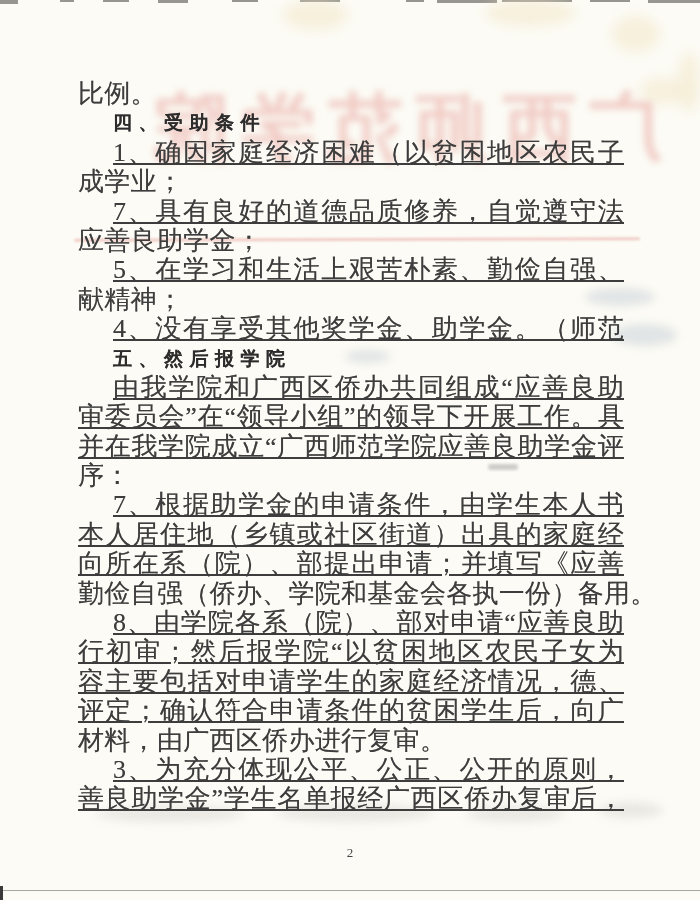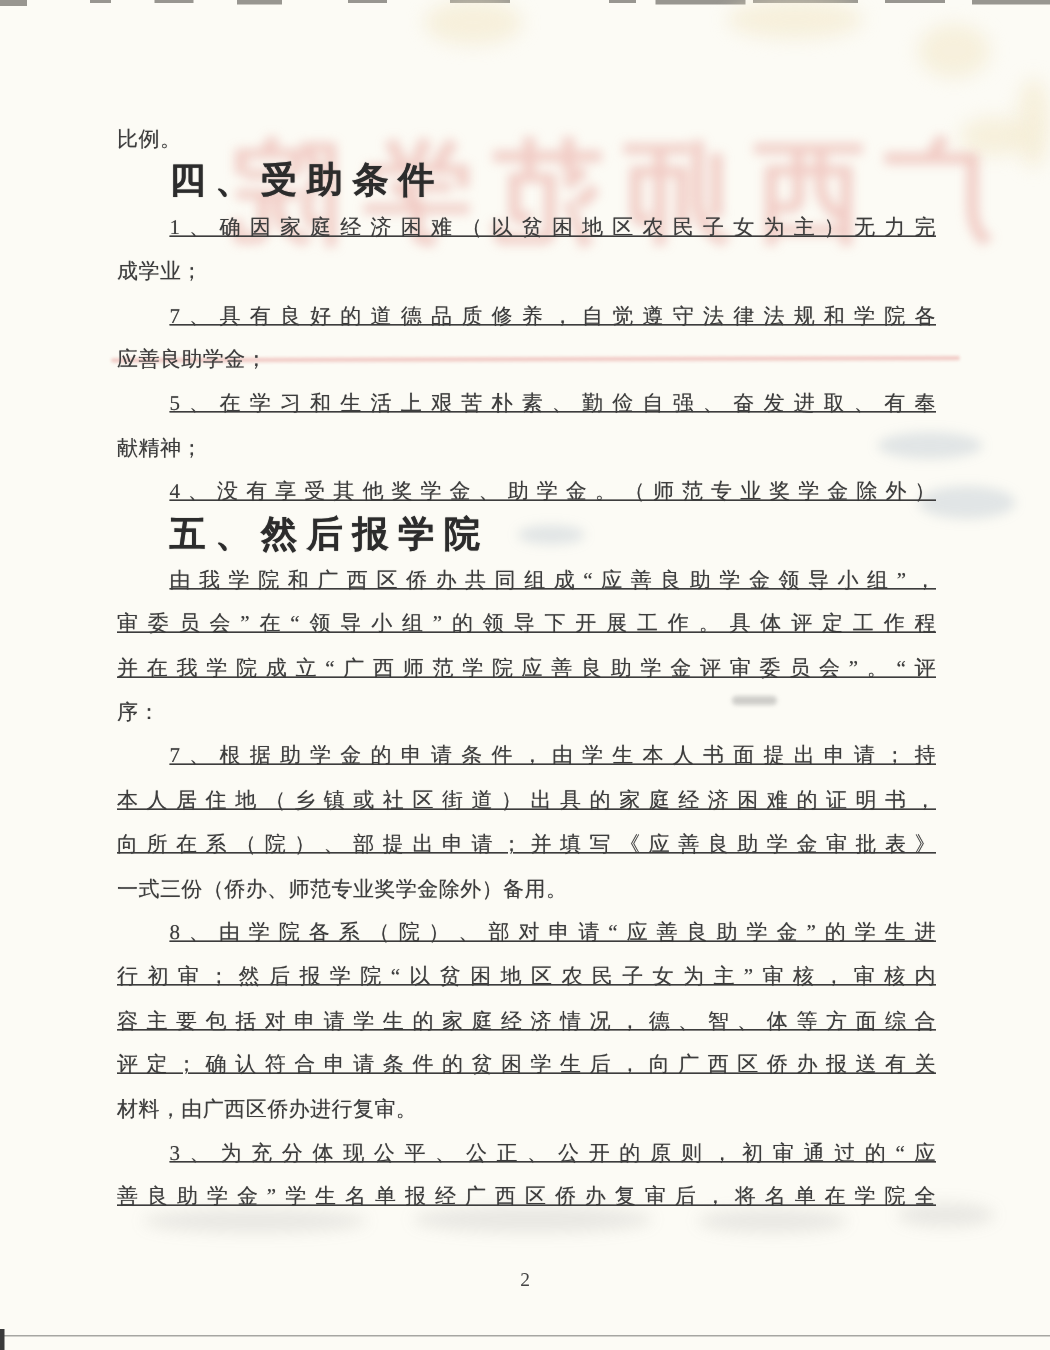--- a/index.html
+++ b/index.html
@@ -20,44 +20,44 @@
   #doc-body {
     position: absolute;
     left: 78px;
     top: 79px;
     width: 546px;
     color: #3d3d3d;
   }
   .line {
     height: 29.4px;
     line-height: 29.4px;
-    font-size: 14px;
+    font-size: 26px;
     letter-spacing: 0.3px;
     white-space: nowrap;
     overflow: visible;
     text-shadow: 0 0 0.5px rgba(60,60,60,0.55);
   }
   .line.j {
     white-space: normal;
     text-align: justify;
     text-justify: inter-character;
     overflow: hidden;
     text-decoration: underline;
   }
   .line.j::after {
     content: "";
     display: inline-block;
     width: 100%;
     height: 0;
   }
   .line.indent { padding-left: 35px; }
   .line.heading {
-    font-family: Liberation Mono, monospace;
+    font-family: Liberation Sans, sans-serif;
     font-weight: 700;
-    font-size: 24px;
+    font-size: 19px;
     letter-spacing: 6.5px;
     color: #2c2c2c;
     text-shadow: 0 0 0.6px rgba(30,30,30,0.7);
   }
 
   
   #page-number {
     position: absolute;
     left: 0;
     top: 845px;
@@ -203,21 +203,21 @@
       <div class="line">献精神；</div>
       <div class="line indent j">4、没有享受其他奖学金、助学金。（师范专业奖学金除外）</div>
       <div class="line heading indent">五、然后报学院</div>
       <div class="line indent j">由我学院和广西区侨办共同组成“应善良助学金领导小组”，</div>
       <div class="line j">审委员会”在“领导小组”的领导下开展工作。具体评定工作程</div>
       <div class="line j">并在我学院成立“广西师范学院应善良助学金评审委员会”。“评</div>
       <div class="line">序：</div>
       <div class="line indent j">7、根据助学金的申请条件，由学生本人书面提出申请；持</div>
       <div class="line j">本人居住地（乡镇或社区街道）出具的家庭经济困难的证明书，</div>
       <div class="line j">向所在系（院）、部提出申请；并填写《应善良助学金审批表》</div>
-      <div class="line">一式三份（侨办、师范专业奖学金除外）备用。</div>
+      <div class="line">勤俭自强（侨办、学院和基金会各执一份）备用。</div>
       <div class="line indent j">8、由学院各系（院）、部对申请“应善良助学金”的学生进</div>
       <div class="line j">行初审；然后报学院“以贫困地区农民子女为主”审核，审核内</div>
       <div class="line j">容主要包括对申请学生的家庭经济情况，德、智、体等方面综合</div>
       <div class="line j">评定；确认符合申请条件的贫困学生后，向广西区侨办报送有关</div>
       <div class="line">材料，由广西区侨办进行复审。</div>
       <div class="line indent j">3、为充分体现公平、公正、公开的原则，初审通过的“应</div>
       <div class="line j">善良助学金”学生名单报经广西区侨办复审后，将名单在学院全</div>
     </div>
 
   <div id="page-number">2</div>

